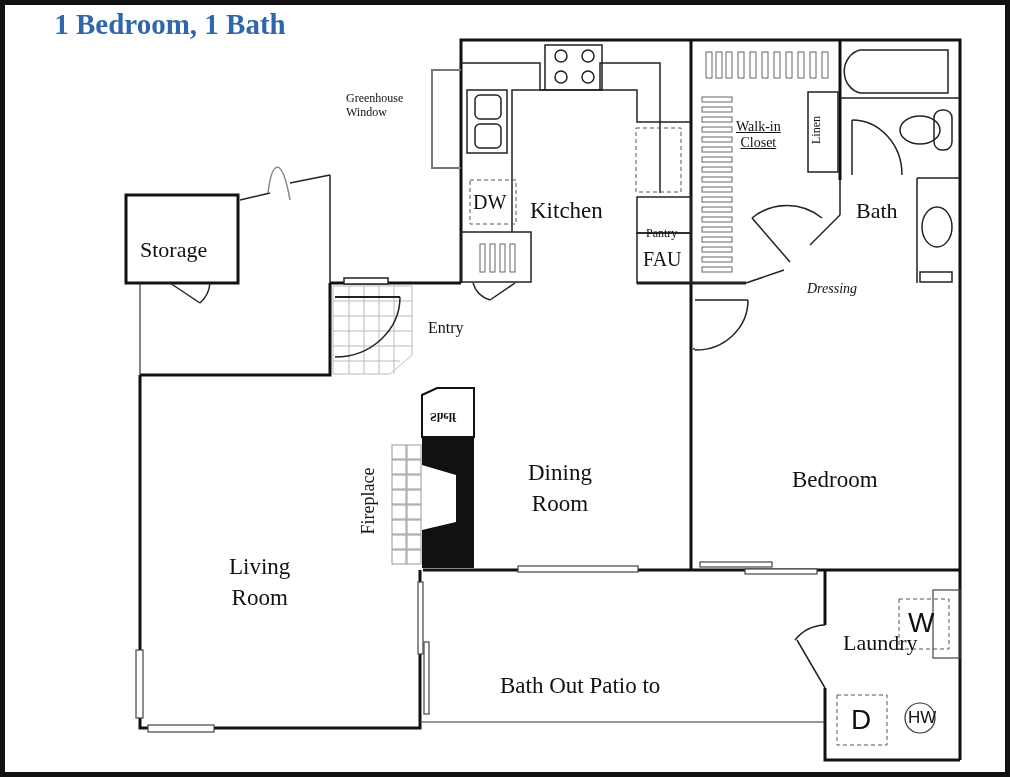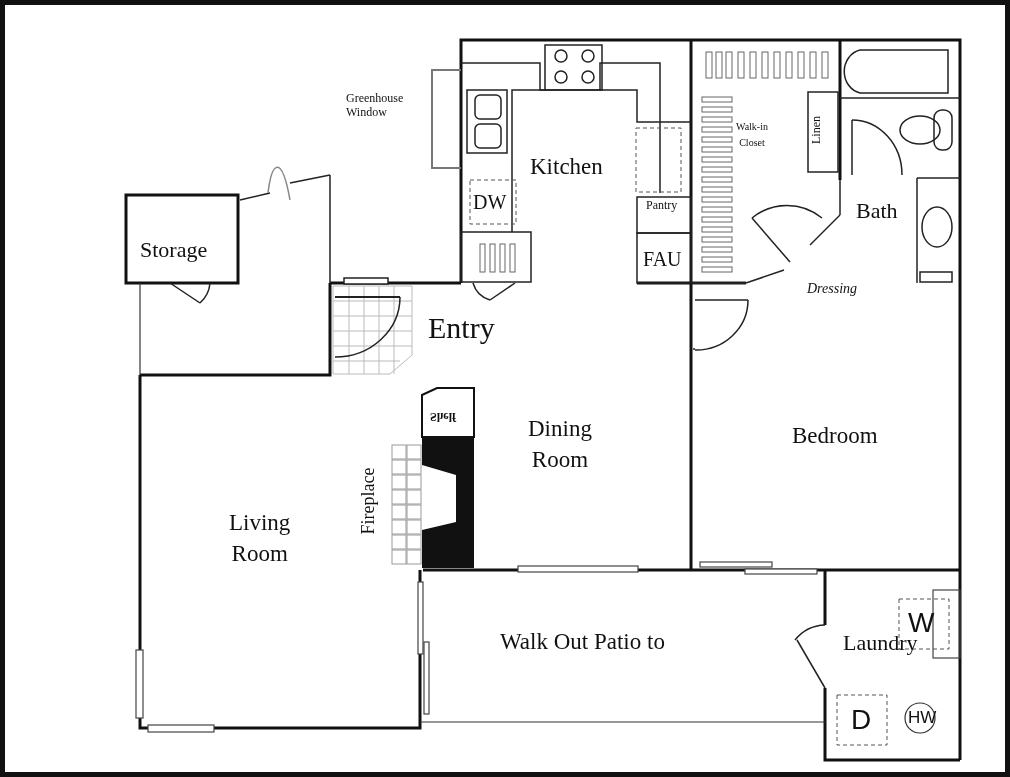--- a/index.html
+++ b/index.html
@@ -1,23 +1,23 @@
 <!DOCTYPE html>
 <html><head>
 <meta charset="utf-8">
 <style>
   html, body { margin:0; padding:0; background:#ffffff; }
   body { width:1010px; height:777px; overflow:hidden; position:relative; }
   .frame { position:absolute; left:0; top:0; width:1010px; height:777px; box-sizing:border-box; border:5px solid #111; background:#fff; }
   svg { position:absolute; left:0; top:0; }
   .title { position:absolute; left:20px; top:8px; width:300px; text-align:center; color:#2f67a8; font-family:"Liberation Serif","DejaVu Serif",serif; font-weight:bold; font-size:29px; line-height:32px; }
   .lbl { position:absolute; font-family:"Liberation Serif","DejaVu Serif",serif; color:#111; white-space:nowrap; text-align:center; }
-  .big { font-size:23px; line-height:31px; }
+  .big { font-size:23px; line-height:31px;margin-top:44px; }
   .med { font-size:20px; line-height:26px; }
-  .sm { font-size:10px; line-height:16px; }
+  .sm { font-size:14px; line-height:16px;text-decoration:underline; }
   .xs { font-size:12px; line-height:14px; }
   .sans { font-family:"Liberation Sans","DejaVu Sans",sans-serif; }
 </style>
 </head>
 <body>
 
 <div class="frame"></div>
 
 <svg width="1010" height="777" viewBox="0 0 1010 777">
   <g fill="none" stroke="#111" stroke-width="3">
@@ -182,49 +182,50 @@
         <rect x="407" y="535" width="14" height="14"></rect>
       <rect x="392" y="550" width="14" height="14"></rect>
         <rect x="407" y="550" width="14" height="14"></rect>
     </g>
   </g>
 
   <circle cx="920" cy="718" r="15" fill="none" stroke="#333" stroke-width="1.2"></circle>
 </svg>
 
 <div class="title">
+  <div>1 Bedroom, 1 Bath</div>
 </div>
 
 <div class="lbl xs" style="left:346px;top:91px;text-align:left;">
   <div>Greenhouse</div>
   <div>Window</div>
 </div>
 <div class="lbl big" style="left:530px;top:151px;">Kitchen</div>
 <div class="lbl med" style="left:473px;top:189px;">DW</div>
-<div class="lbl xs" style="left:646px;top:198px;">Pantry</div>
+<div class="lbl xs" style="left:646px;top:226px;">Pantry</div>
 <div class="lbl med" style="left:643px;top:246px;">FAU</div>
 <div class="lbl sm" style="left:736px;top:119px;">
   <div>Walk-in</div>
   <div>Closet</div>
 </div>
 <div class="lbl xs" style="left:802px;top:123px;transform:rotate(-90deg);">Linen</div>
 <div class="lbl med" style="left:856px;top:198px;font-size:22px;">Bath</div>
 <div class="lbl med" style="left:807px;top:276px;font-size:14px;font-style:italic;">Dressing</div>
 <div class="lbl med" style="left:140px;top:237px;font-size:22px;">Storage</div>
-<div class="lbl med" style="left:428px;top:315px;font-size:30px;">Entry</div>
+<div class="lbl med" style="left:428px;top:315px;font-size:16px;">Entry</div>
 <div class="lbl xs" style="left:430px;top:410px;transform:rotate(180deg) scaleX(-1);font-weight:bold;">Shelf</div>
 <div class="lbl big" style="left:528px;top:413px;">
   <div>Dining</div>
   <div>Room</div>
 </div>
 <div class="lbl med" style="left:335px;top:488px;font-size:18px;transform:rotate(-90deg);">Fireplace</div>
 <div class="lbl big" style="left:229px;top:507px;">
   <div>Living</div>
   <div>Room</div>
 </div>
 <div class="lbl big" style="left:792px;top:420px;">Bedroom</div>
 <div class="lbl big" style="left:500px;top:626px;">
-  <div>Walk Out Patio to</div>
+  <div>Bath Out Patio to</div>
 </div>
 <div class="lbl med" style="left:843px;top:630px;font-size:22px;">Laundry</div>
 <div class="lbl sans" style="left:908px;top:605px;font-size:28px;line-height:36px;">W</div>
 <div class="lbl sans" style="left:851px;top:702px;font-size:28px;line-height:36px;">D</div>
 <div class="lbl sans" style="left:908px;top:711px;font-size:17px;line-height:14px;">HW</div>
 
 </body></html>

